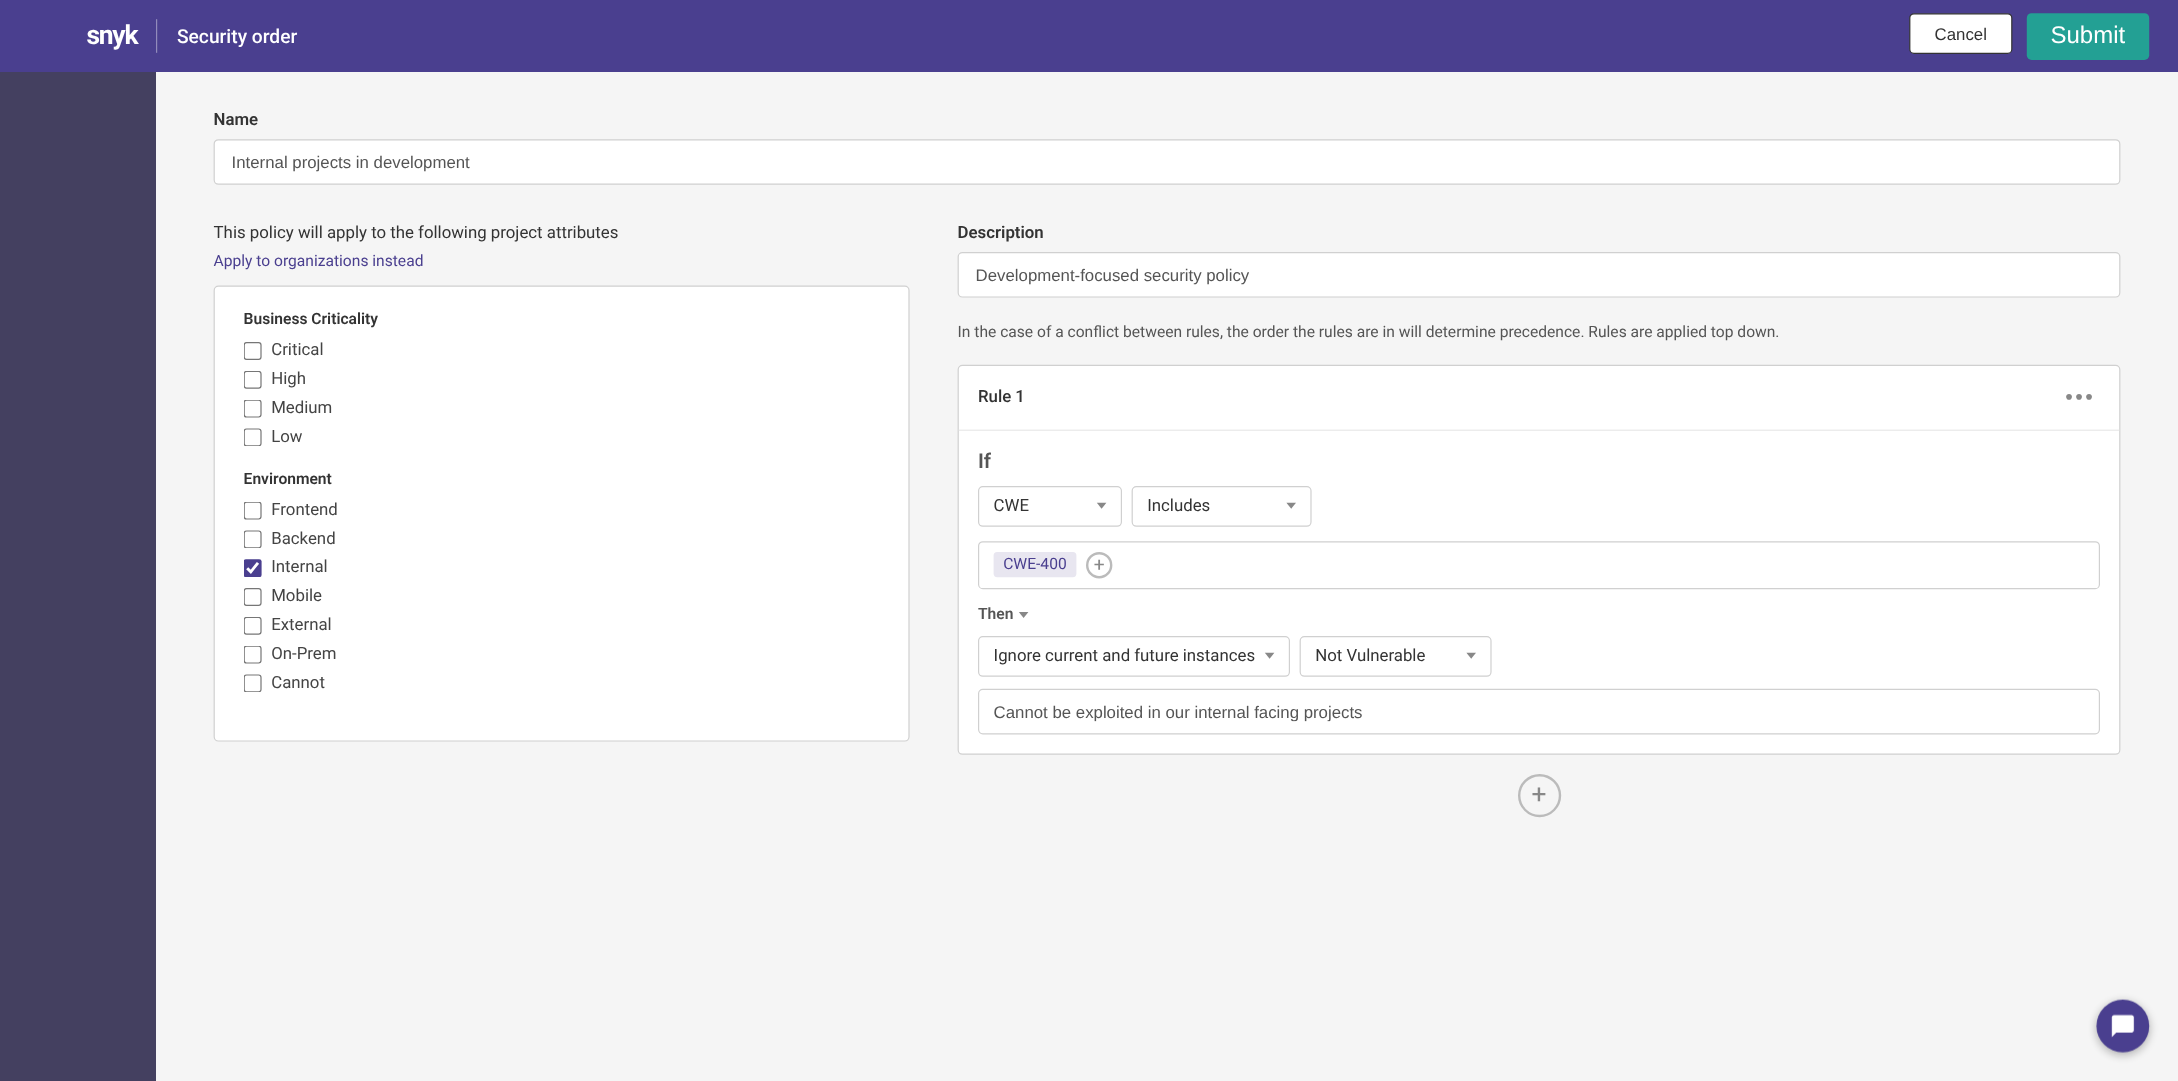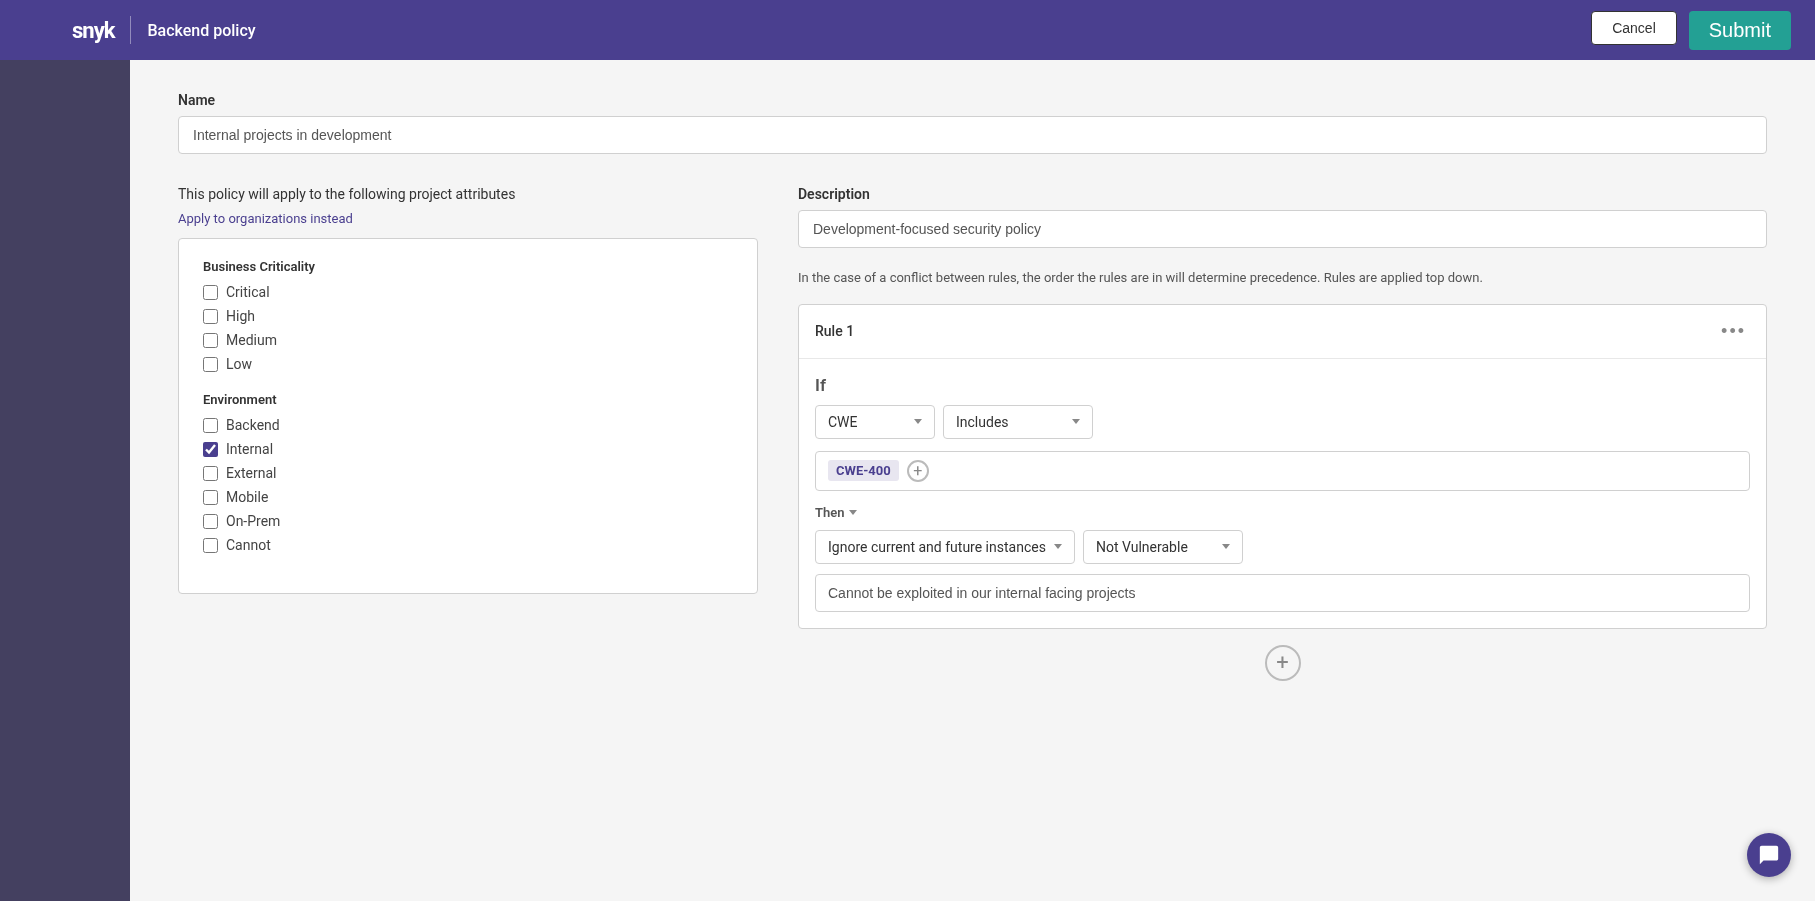--- a/index.html
+++ b/index.html
@@ -260,21 +260,21 @@
       flex-wrap: wrap;
       width: 100%;
       margin-bottom: 14px;
     }
     .cwe-tag {
       background: #e8e6f0;
       border-radius: 3px;
       padding: 3px 8px;
       font-size: 13px;
       color: #4a3f8f;
-      font-weight: 700;
+      font-weight: 400;
     }
     .add-icon {
       width: 22px;
       height: 22px;
       border: 2px solid #bbb;
       border-radius: 50%;
       display: flex;
       align-items: center;
       justify-content: center;
       cursor: pointer;
@@ -352,21 +352,21 @@
       fill: white;
     }
   </style>
 </head>
 <body>
 
 <div class="header">
   <div class="header-left">
     <div class="snyk-logo">snyk</div>
     <div class="header-divider"></div>
-    <div class="header-title">Backend policy</div>
+    <div class="header-title">Security order</div>
   </div>
   <div class="header-actions">
     <button class="btn-cancel">Cancel</button>
     <button class="btn-submit">Submit</button>
   </div>
 </div>
 
 <div class="page-body">
 
   <div class="sidebar"></div>
@@ -403,33 +403,37 @@
             <div class="checkbox-item">
               <input type="checkbox" style="">
               <span class="checkbox-label">Low</span>
             </div>
           </div>
 
           <div class="attr-group">
             <div class="attr-group-title">Environment</div>
             <div class="checkbox-item">
               <input type="checkbox" style="">
+              <span class="checkbox-label">Frontend</span>
+            </div>
+            <div class="checkbox-item">
+              <input type="checkbox" style="">
               <span class="checkbox-label">Backend</span>
             </div>
             <div class="checkbox-item">
               <input type="checkbox" checked="" style="">
               <span class="checkbox-label">Internal</span>
             </div>
             <div class="checkbox-item">
               <input type="checkbox" style="">
+              <span class="checkbox-label">Mobile</span>
+            </div>
+            <div class="checkbox-item">
+              <input type="checkbox" style="">
               <span class="checkbox-label">External</span>
-            </div>
-            <div class="checkbox-item">
-              <input type="checkbox" style="">
-              <span class="checkbox-label">Mobile</span>
             </div>
             <div class="checkbox-item">
               <input type="checkbox" style="">
               <span class="checkbox-label">On-Prem</span>
             </div>
             <div class="checkbox-item">
               <input type="checkbox" style="">
               <span class="checkbox-label">Cannot</span>
             </div>
           </div>

